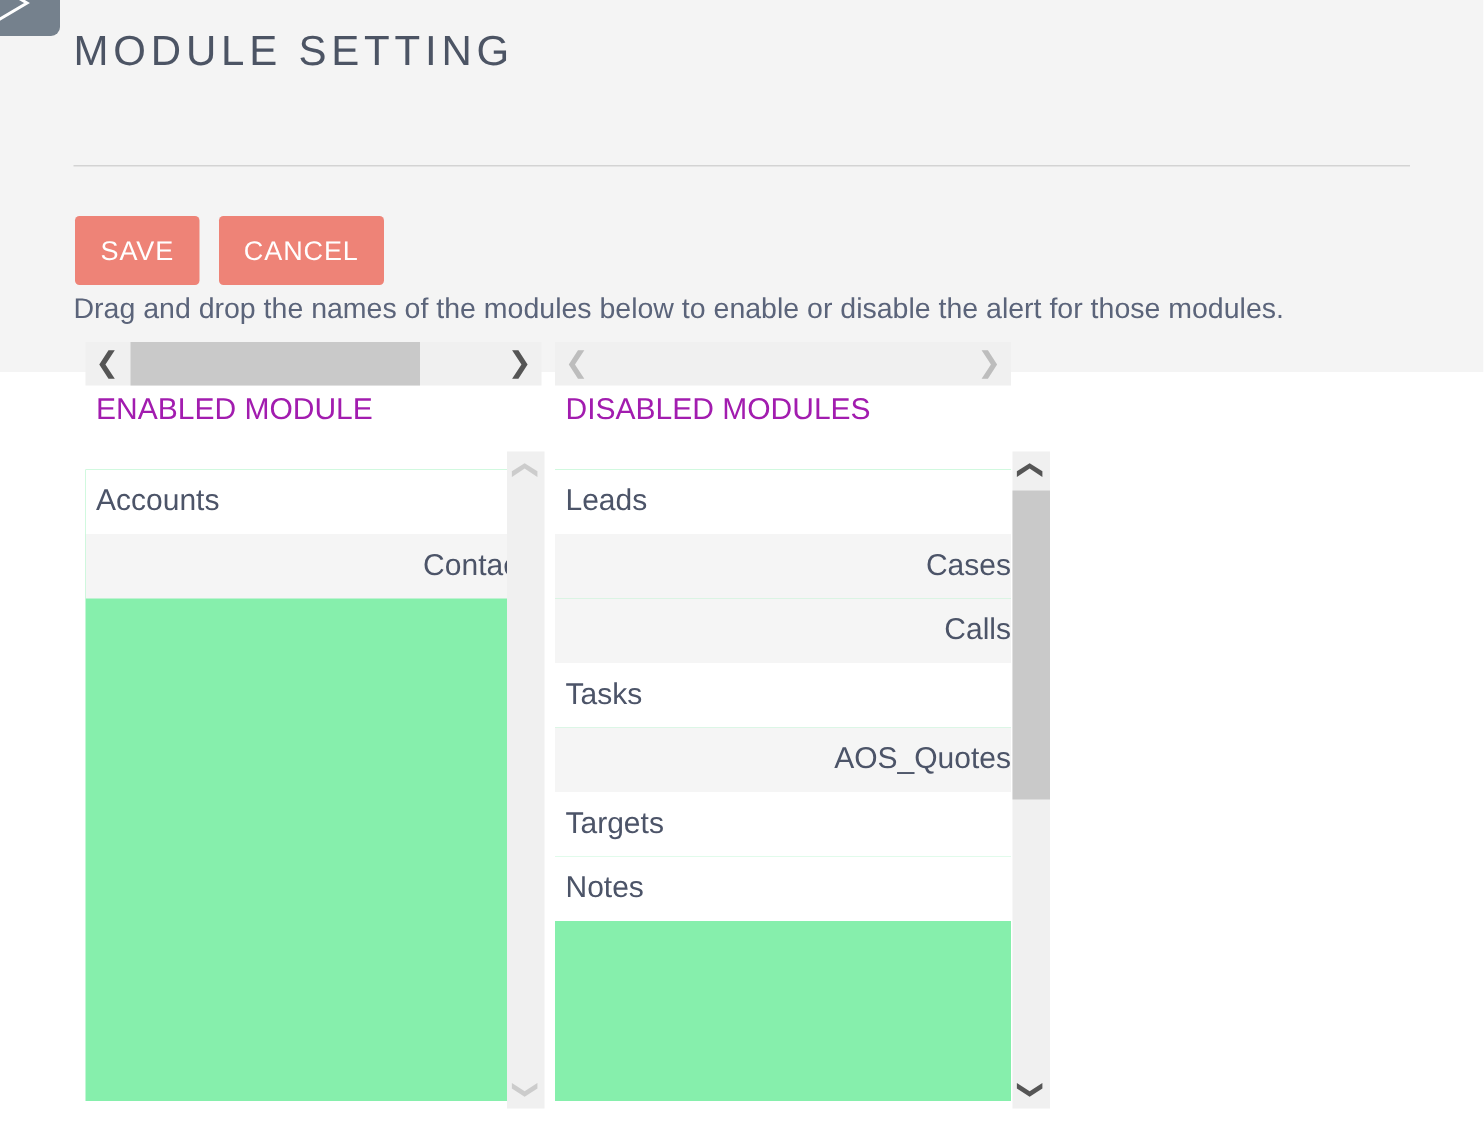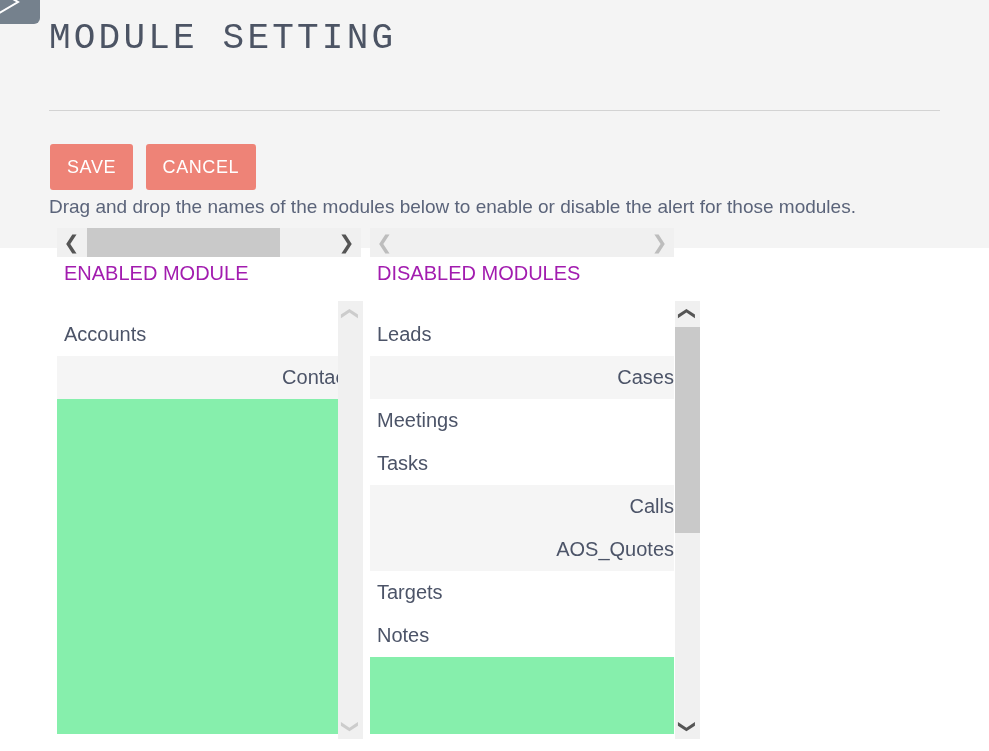--- a/index.html
+++ b/index.html
@@ -39,26 +39,26 @@
     position: absolute;
     left: 6px;
     top: 1px;
   }
 
   
   .page-title {
     position: absolute;
     left: 49px;
     top: 18px;
-    font-size: 36px;
+    font-size: 28px;
     font-weight: 300;
     letter-spacing: 3.2px;
     color: #4c5464;
     white-space: nowrap;
-    font-family: Liberation Mono, monospace;
+    font-family: Liberation Sans, sans-serif;
   }
 
   .divider {
     position: absolute;
     left: 49px;
     top: 110px;
     width: 891px;
     height: 1px;
     background: #d3d3d3;
   }
@@ -267,23 +267,22 @@
   <div class="vscroll left-bar disabled">
     <div class="arrow up" style="transform: rotate(90deg);">❮</div>
     <div class="arrow down" style="transform: rotate(90deg);">❯</div>
   </div>
 
   <div class="panel right">
     <div class="panel-header">DISABLED MODULES</div>
     <div class="list-body" id="disabled-list">
         <div class="list-item"><span>Leads</span></div>
         <div class="list-item alt"><span>Cases</span></div>
-        <div class="list-item"><span>Meetings</span></div>
+        <div class="list-item alt"><span>Calls</span></div>
         <div class="list-item"><span>Tasks</span></div>
-        <div class="list-item alt"><span>Calls</span></div>
         <div class="list-item alt"><span>AOS_Quotes</span></div>
         <div class="list-item"><span>Targets</span></div>
         <div class="list-item"><span>Notes</span></div>
       </div>
     <div class="hscroll disabled">
       <div class="arrow left">❮</div>
       <div class="arrow right">❯</div>
     </div>
   </div>
 

